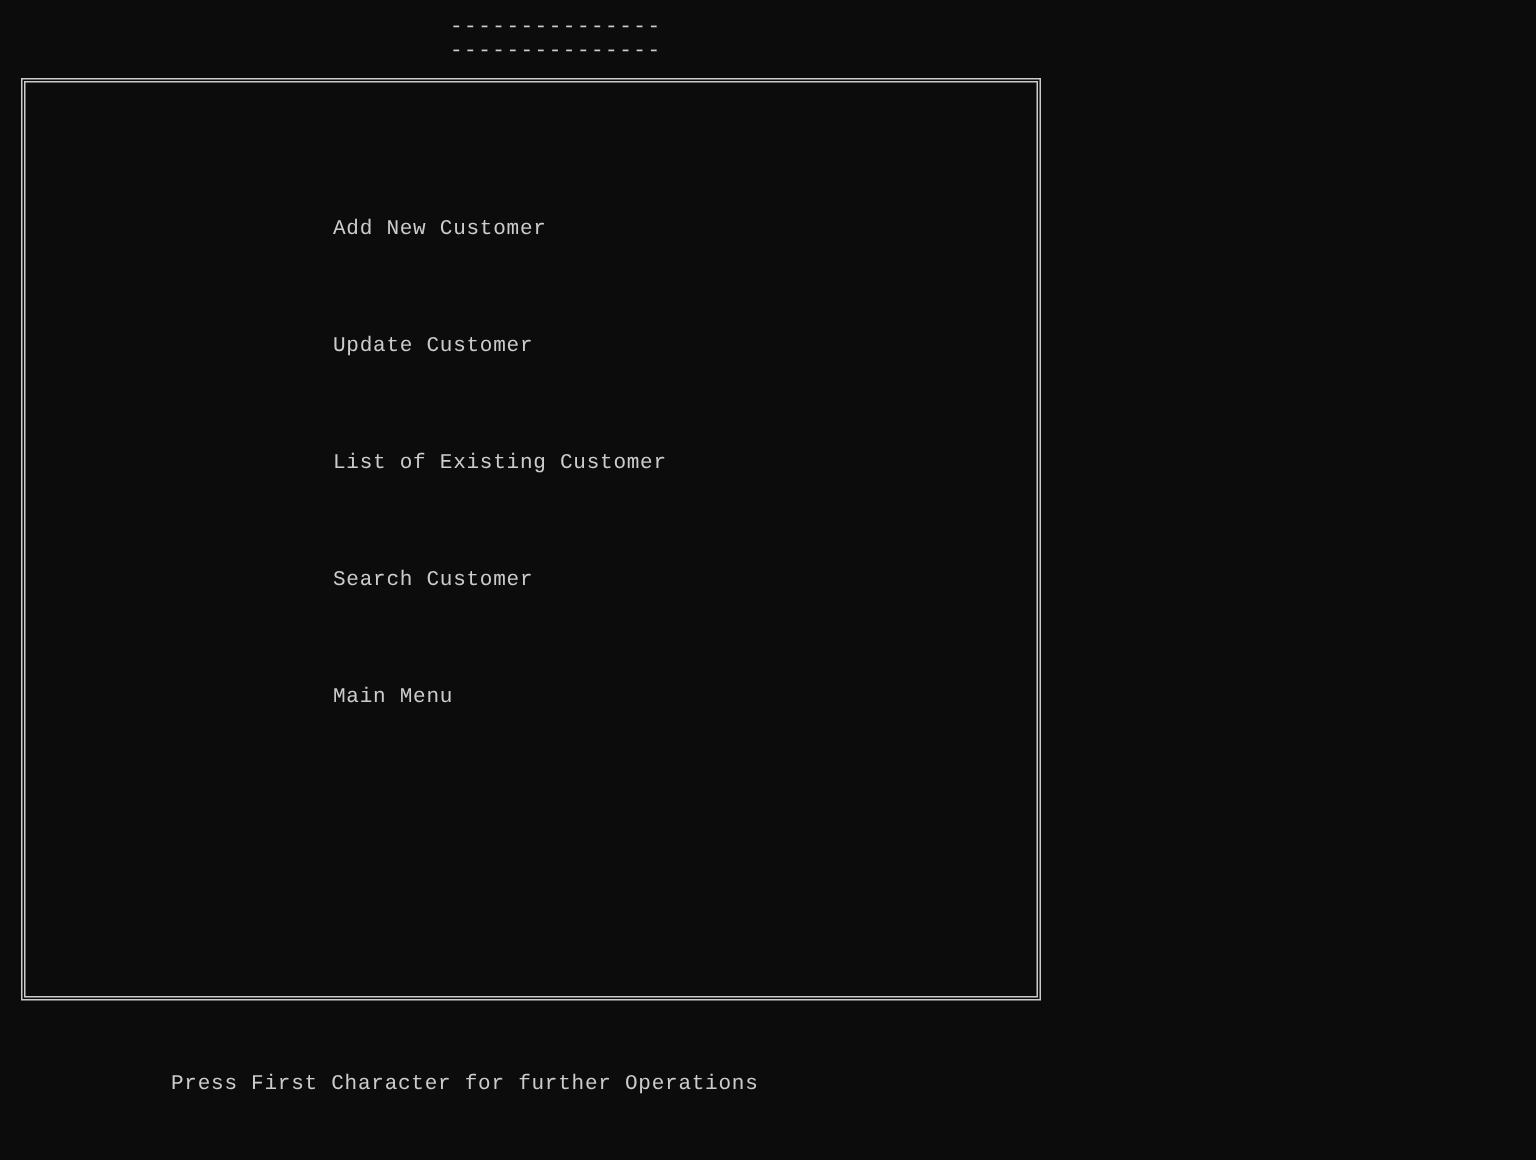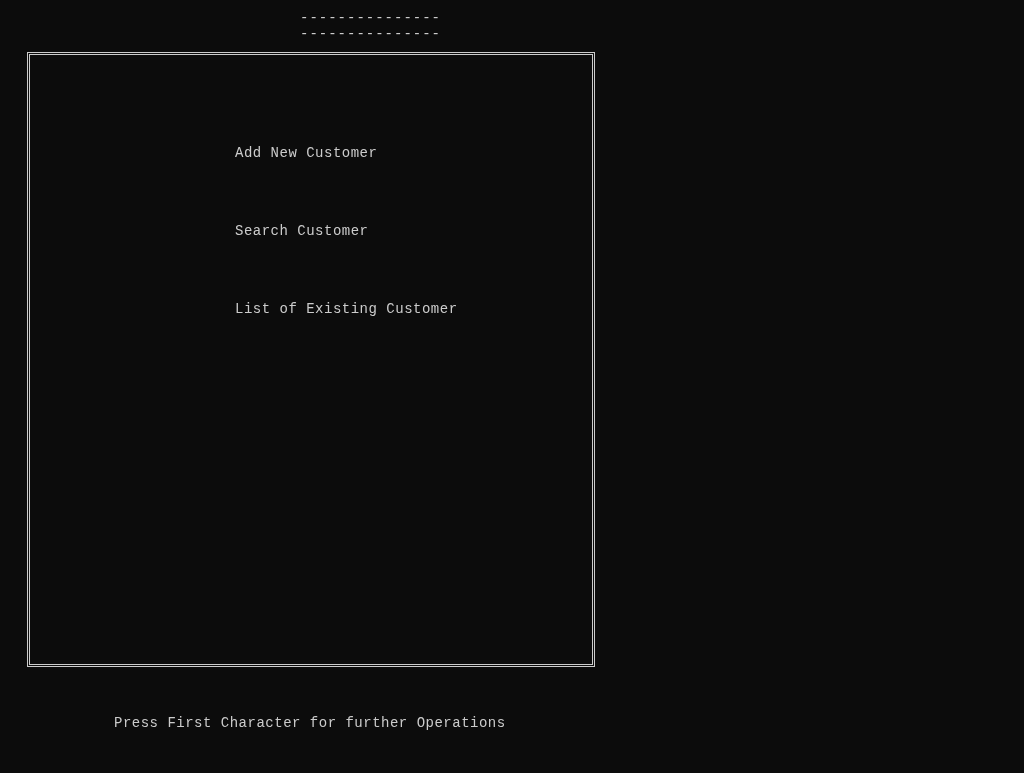--- a/index.html
+++ b/index.html
@@ -24,23 +24,23 @@
     .dashes {
       letter-spacing: 1px;
     }
     .title {
       padding-left: 10px;
       padding-top: 2px;
       padding-bottom: 2px;
     }
     .frame {
       border: 3px double #cccccc;
-      margin-left: 27px;
+      margin-left: 14px;
       margin-top: 10px;
-      width: 568px;
+      width: 680px;
       height: 615px;
       position: relative;
     }
     .menu-items {
       padding-top: 90px;
       padding-left: 205px;
     }
     .menu-item {
       margin-bottom: 62px;
       cursor: pointer;
@@ -54,18 +54,20 @@
 <body>
 
 <div class="header">
   <div class="dashes">---------------</div>
   <div class="dashes">---------------</div>
 </div>
 
 <div class="frame">
   <div class="menu-items">
     <div class="menu-item">Add New Customer</div>
+    <div class="menu-item">Update Customer</div>
+    <div class="menu-item">List of Existing Customer</div>
     <div class="menu-item">Search Customer</div>
-    <div class="menu-item">List of Existing Customer</div>
+    <div class="menu-item">Main Menu</div>
   </div>
 </div>
 
 <div class="footer">Press First Character for further Operations</div>
 
 </body></html>

